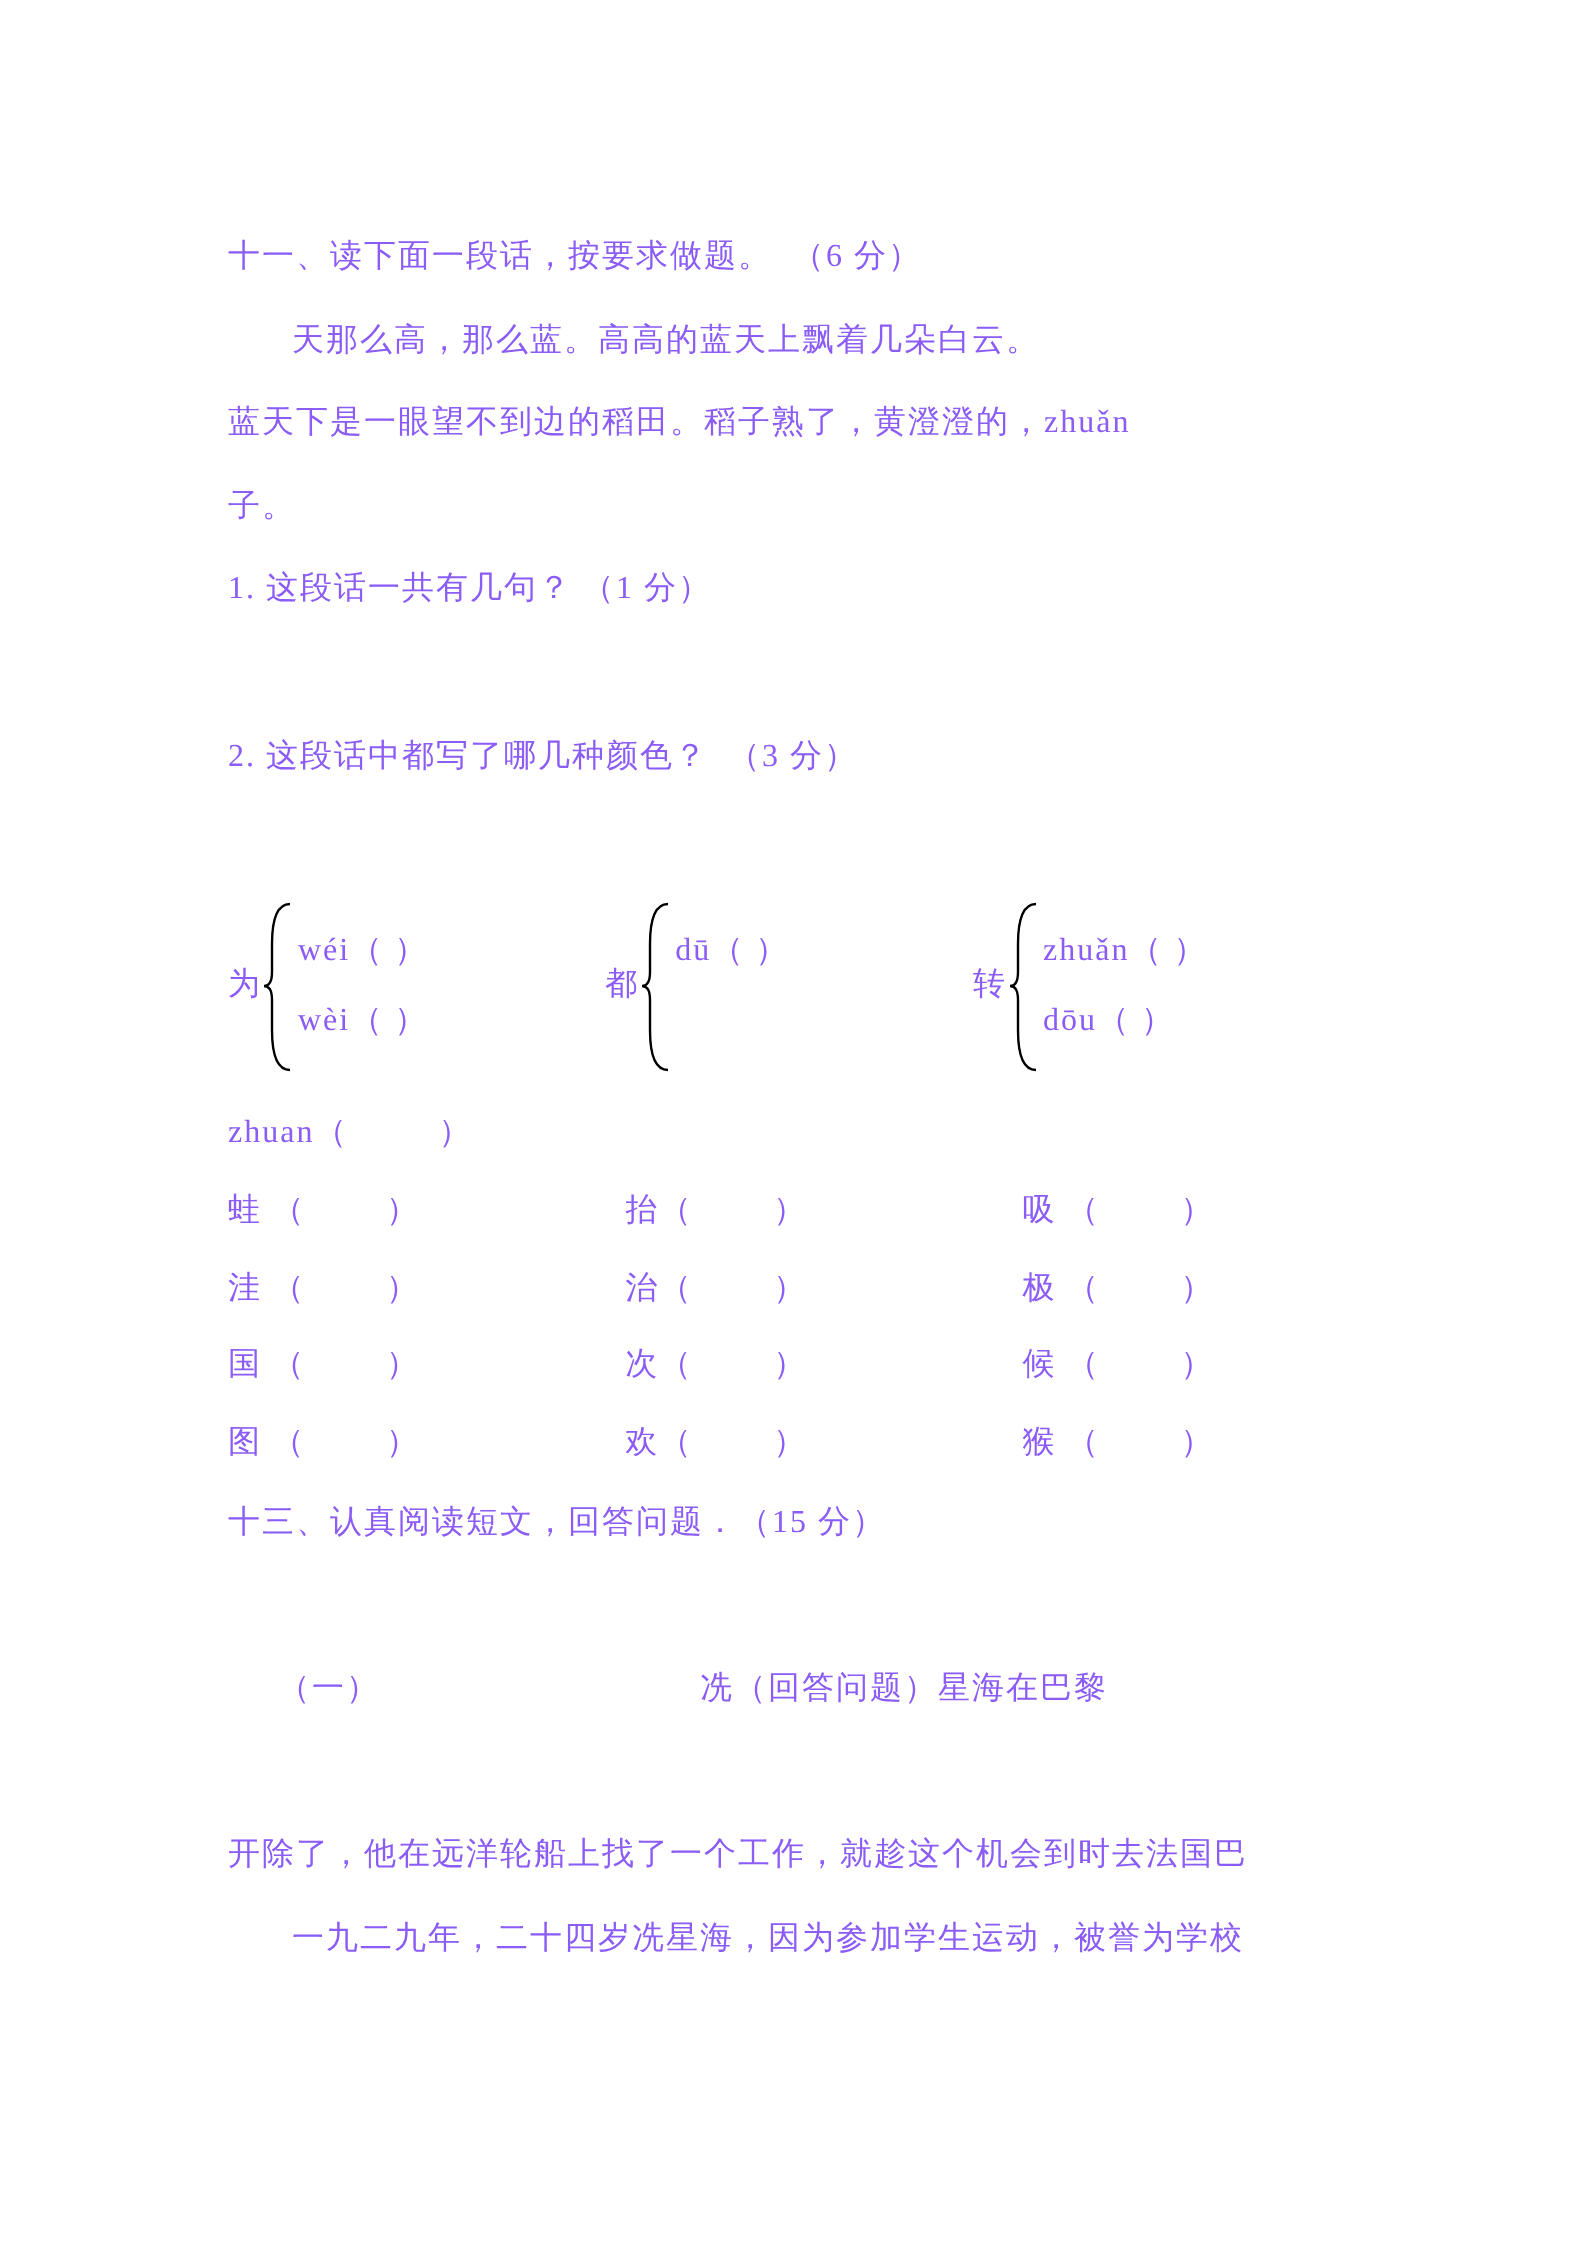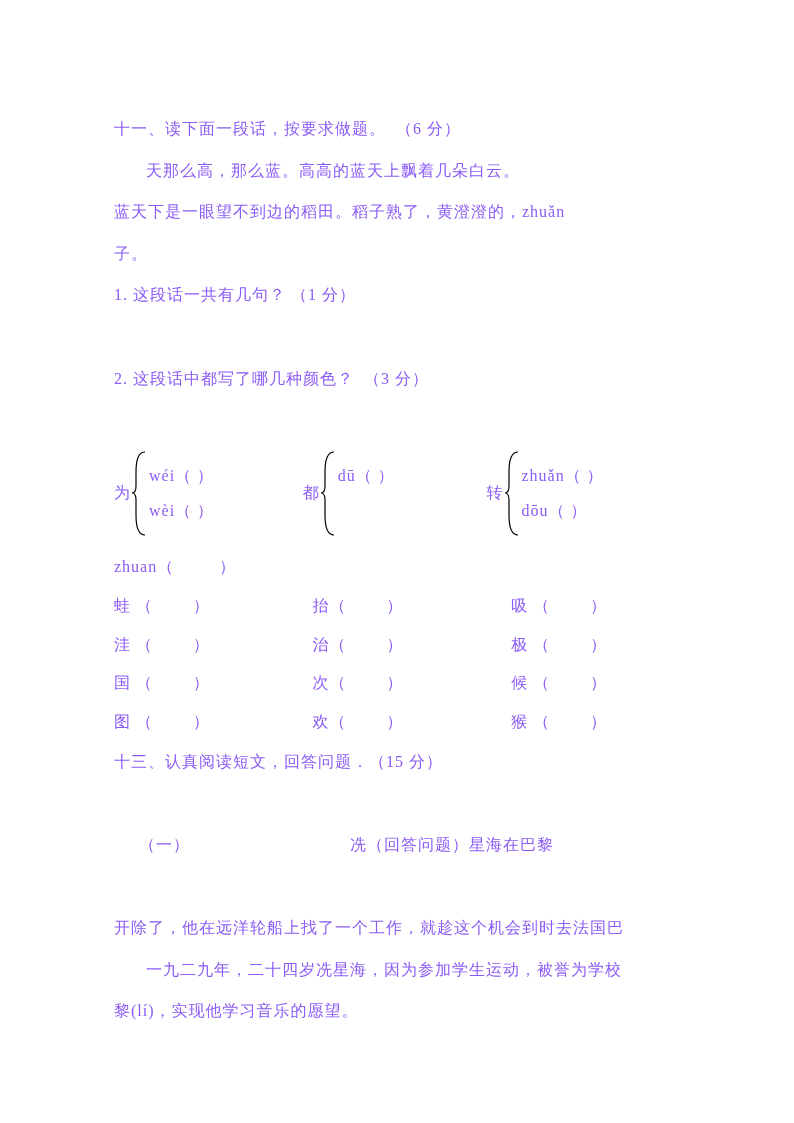--- a/index.html
+++ b/index.html
@@ -152,15 +152,14 @@
   </div>
 
   <div class="line">十三、认真阅读短文，回答问题．（15 分）</div>
 
   <div class="line">
     <span> （一）</span><span style="display:inline-block;width:160px;"></span><span>冼（回答问题）星海在巴黎</span>
   </div>
 
   <div class="line">开除了，他在远洋轮船上找了一个工作，就趁这个机会到时去法国巴</div>
   <div class="line indent1">一九二九年，二十四岁冼星海，因为参加学生运动，被誉为学校</div>
-  <div class="line">黎(lí)，实现他学习音乐的愿望。</div>
 
 </div>
 
 </body></html>

